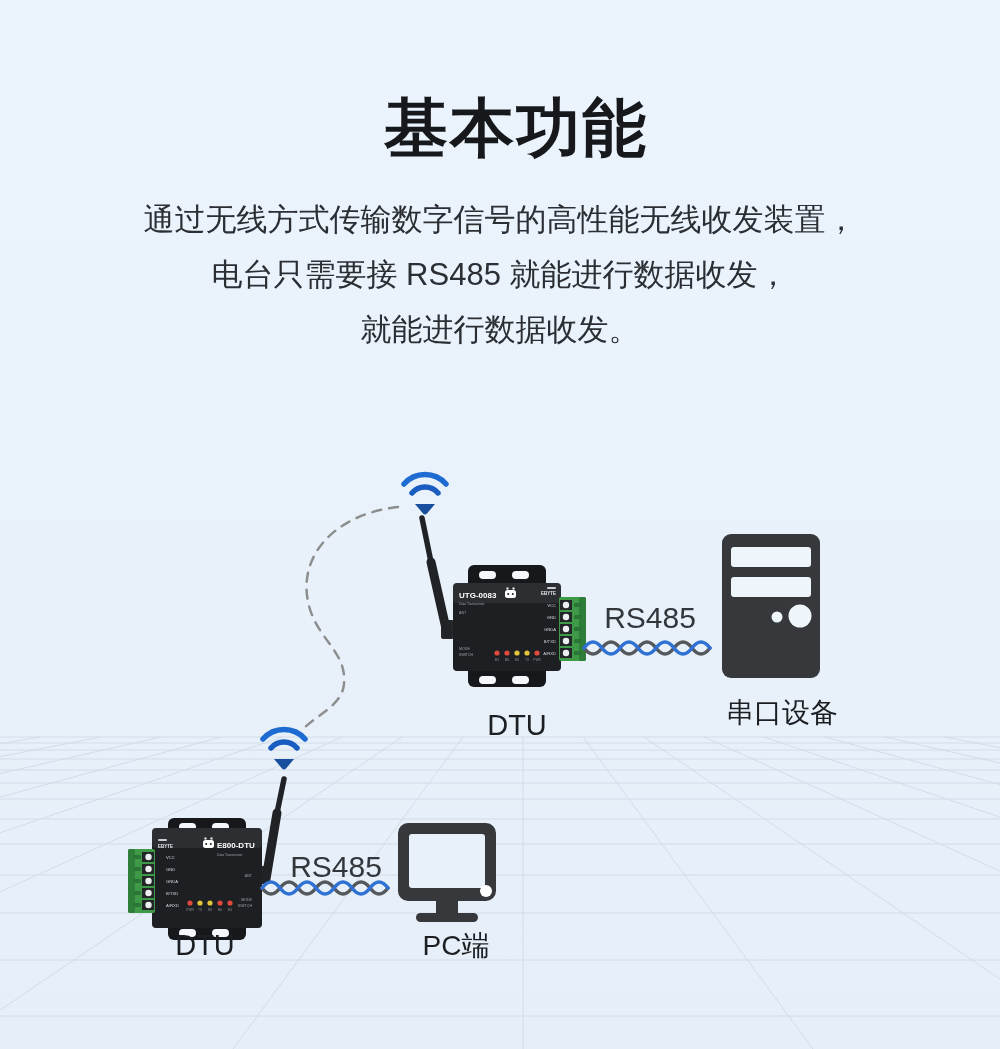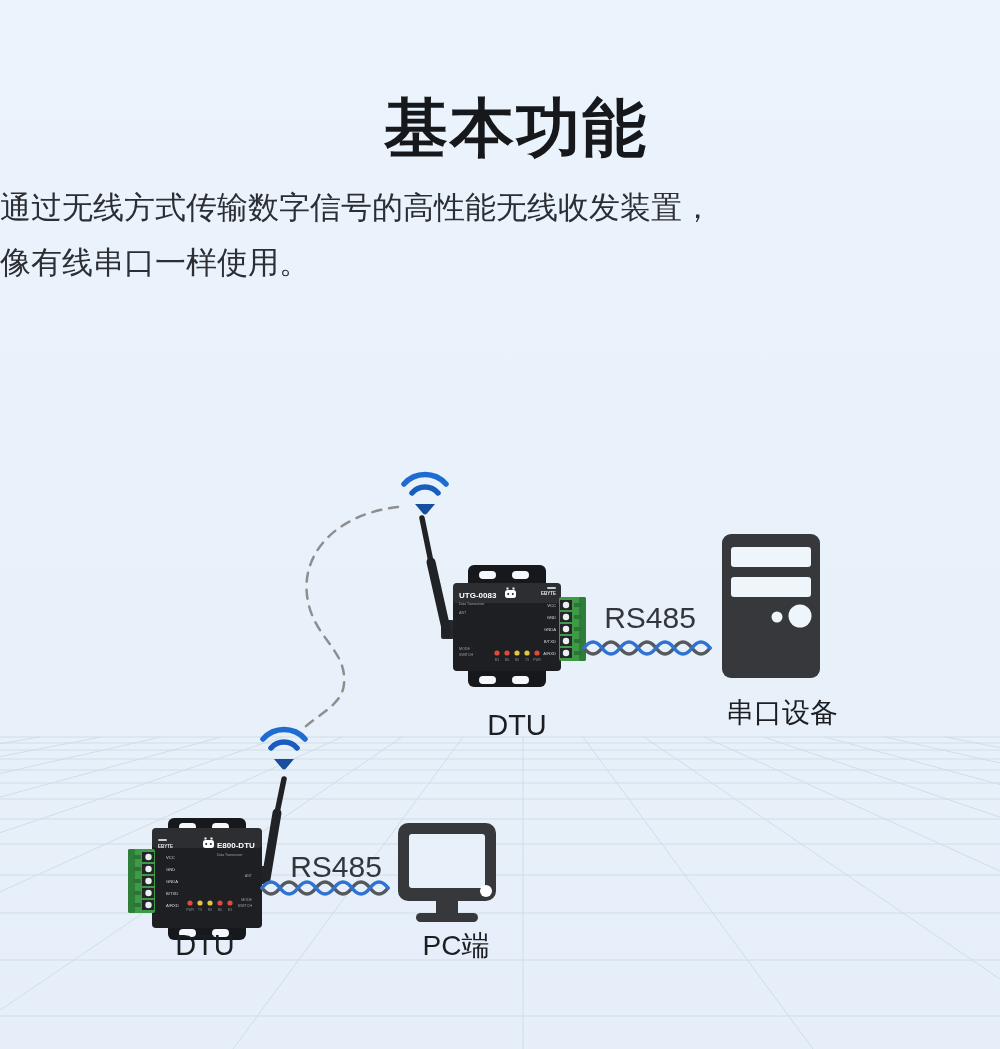--- a/index.html
+++ b/index.html
@@ -7,37 +7,38 @@
     position:relative;width:1000px;height:1049px;overflow:hidden;
     background:linear-gradient(180deg,#ebf4fc 0%,#e9f2fa 45%,#e6eff9 100%);
     font-family:"Liberation Sans","DejaVu Sans",sans-serif;
   }
   .page-title{
     position:absolute;top:74px;left:0;width:1000px;margin:16px;
     text-align:center;font-size:64px;line-height:76px;font-weight:bold;
     letter-spacing:2px;color:#16181c;
   }
   .desc{
-    position:absolute;top:180px;left:0;width:1000px;
+    position:absolute;top:192px;left:0;width:1000px;text-align:center;
     font-size:31px;line-height:55px;color:#2b2e33;font-weight:400;
   }
   .desc p{margin:0;}
   svg.scene{position:absolute;left:0;top:0;width:1000px;height:1049px;display:block;}
   svg text{font-family:"Liberation Sans","DejaVu Sans",sans-serif;}
 </style>
 </head>
 <body>
 
 <div class="stage">
 
   <h1 class="page-title">基本功能</h1>
 
   <div class="desc">
     <p>通过无线方式传输数字信号的高性能无线收发装置，</p>
-    <p>像有线串口一样使用。</p>
+    <p>电台只需要接 RS485 就能进行数据收发，</p>
+    <p>就能进行数据收发。</p>
   </div>
 
   <svg class="scene" viewBox="0 0 1000 1049">
     <defs>
       <g id="wifi">
         <path d="M -21,-8 A 28,28 0 0 1 21,-8" fill="none" stroke="#1e6cd2" stroke-width="5.5" stroke-linecap="round"></path>
         <path d="M -13,1 A 17,17 0 0 1 13,1" fill="none" stroke="#1a5dc0" stroke-width="5.5" stroke-linecap="round"></path>
         <path d="M -10,12 L 10,12 L 2,21.5 Q 0,23.5 -2,21.5 Z" fill="#174f9e"></path>
       </g>
     </defs>

